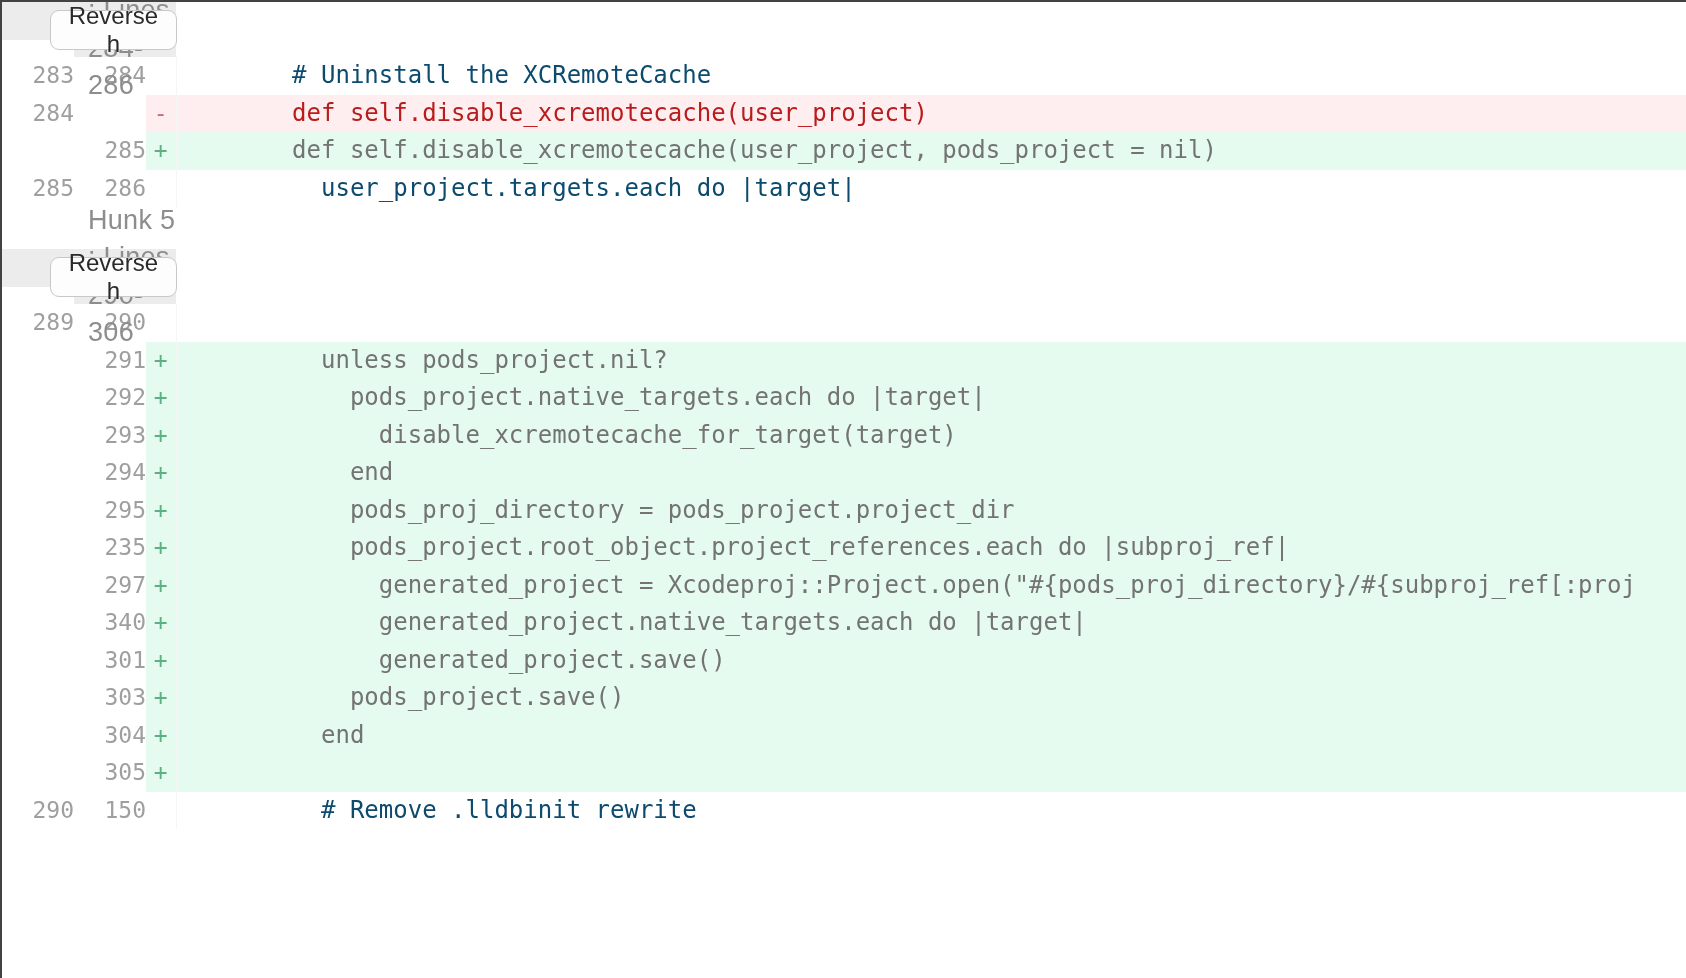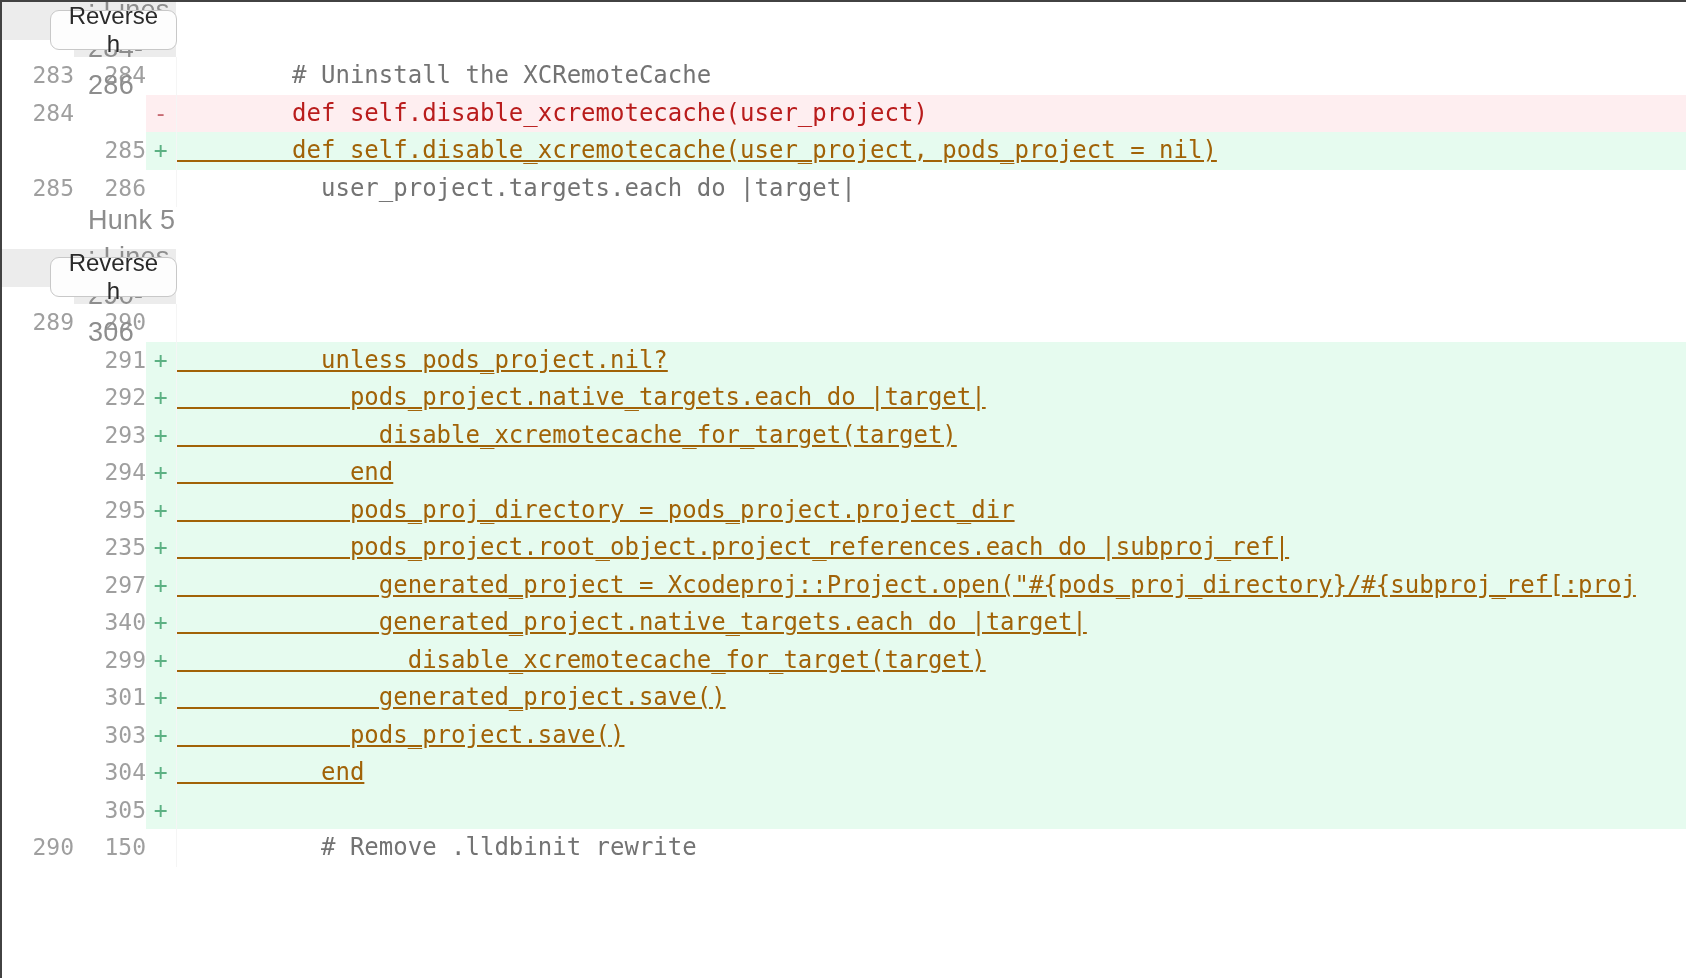--- a/index.html
+++ b/index.html
@@ -45,23 +45,23 @@
     white-space: pre;
     font-family: ui-monospace, "SF Mono", Menlo, Consolas, monospace;
     font-size: 24px;
     padding-left: 12px;
     overflow: hidden;
     color: #1e1e1e;
   }
   .row-del .marker { background: #feeef0; color: #c76a72; }
   .row-del .code   { background: #feeef0; color: #b91c1c; }
   .row-add .marker { background: #e6fbef; color: #5cb183; }
-  .row-add .code   { background: #e6fbef; color: #a16207; text-decoration: underline; }
+  .row-add .code   { background: #e6fbef; color: #737373; }
   .row-ctx .marker { background: #ffffff; color: #d2d2d2; }
-  .row-ctx .code   { background: #ffffff; color: #737373; }
+  .row-ctx .code   { background: #ffffff; color: #0c4a6e; }
 
   .hunk-row td { padding: 0; }
   .hunk-header {
     background: #ececec;
     position: relative;
     height: 55px;
     display: flex;
     align-items: center;
   }
   .hunk-header-inner {
@@ -216,26 +216,20 @@
         <td class="code">              generated_project = Xcodeproj::Project.open("#{pods_proj_directory}/#{subproj_ref[:proj</td>
       </tr>
       <tr class="row-add">
         <td class="linenum"></td>
         <td class="linenum">340</td>
         <td class="marker">+</td>
         <td class="code">              generated_project.native_targets.each do |target|</td>
       </tr>
       <tr class="row-add">
         <td class="linenum"></td>
-        <td class="linenum">299</td>
-        <td class="marker">+</td>
-        <td class="code">                disable_xcremotecache_for_target(target)</td>
-      </tr>
-      <tr class="row-add">
-        <td class="linenum"></td>
         <td class="linenum">301</td>
         <td class="marker">+</td>
         <td class="code">              generated_project.save()</td>
       </tr>
       <tr class="row-add">
         <td class="linenum"></td>
         <td class="linenum">303</td>
         <td class="marker">+</td>
         <td class="code">            pods_project.save()</td>
       </tr>

